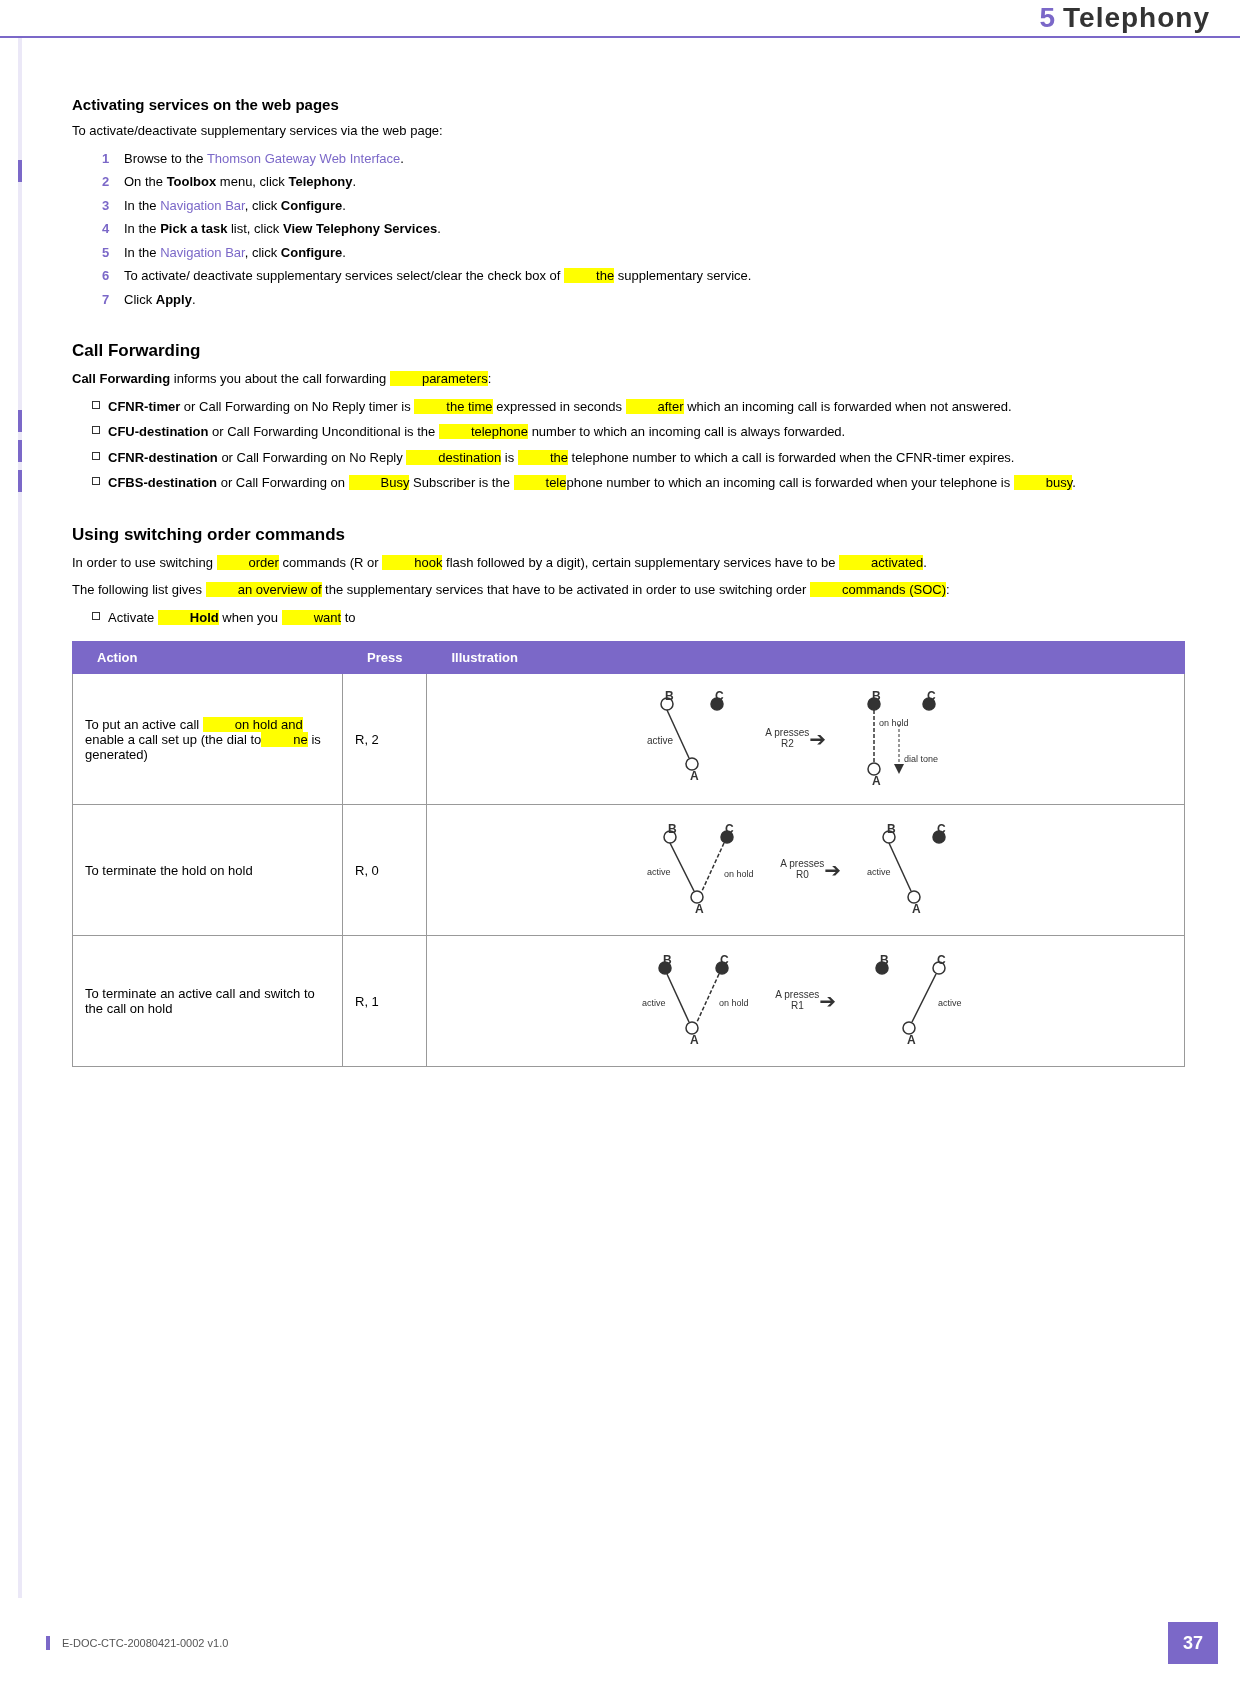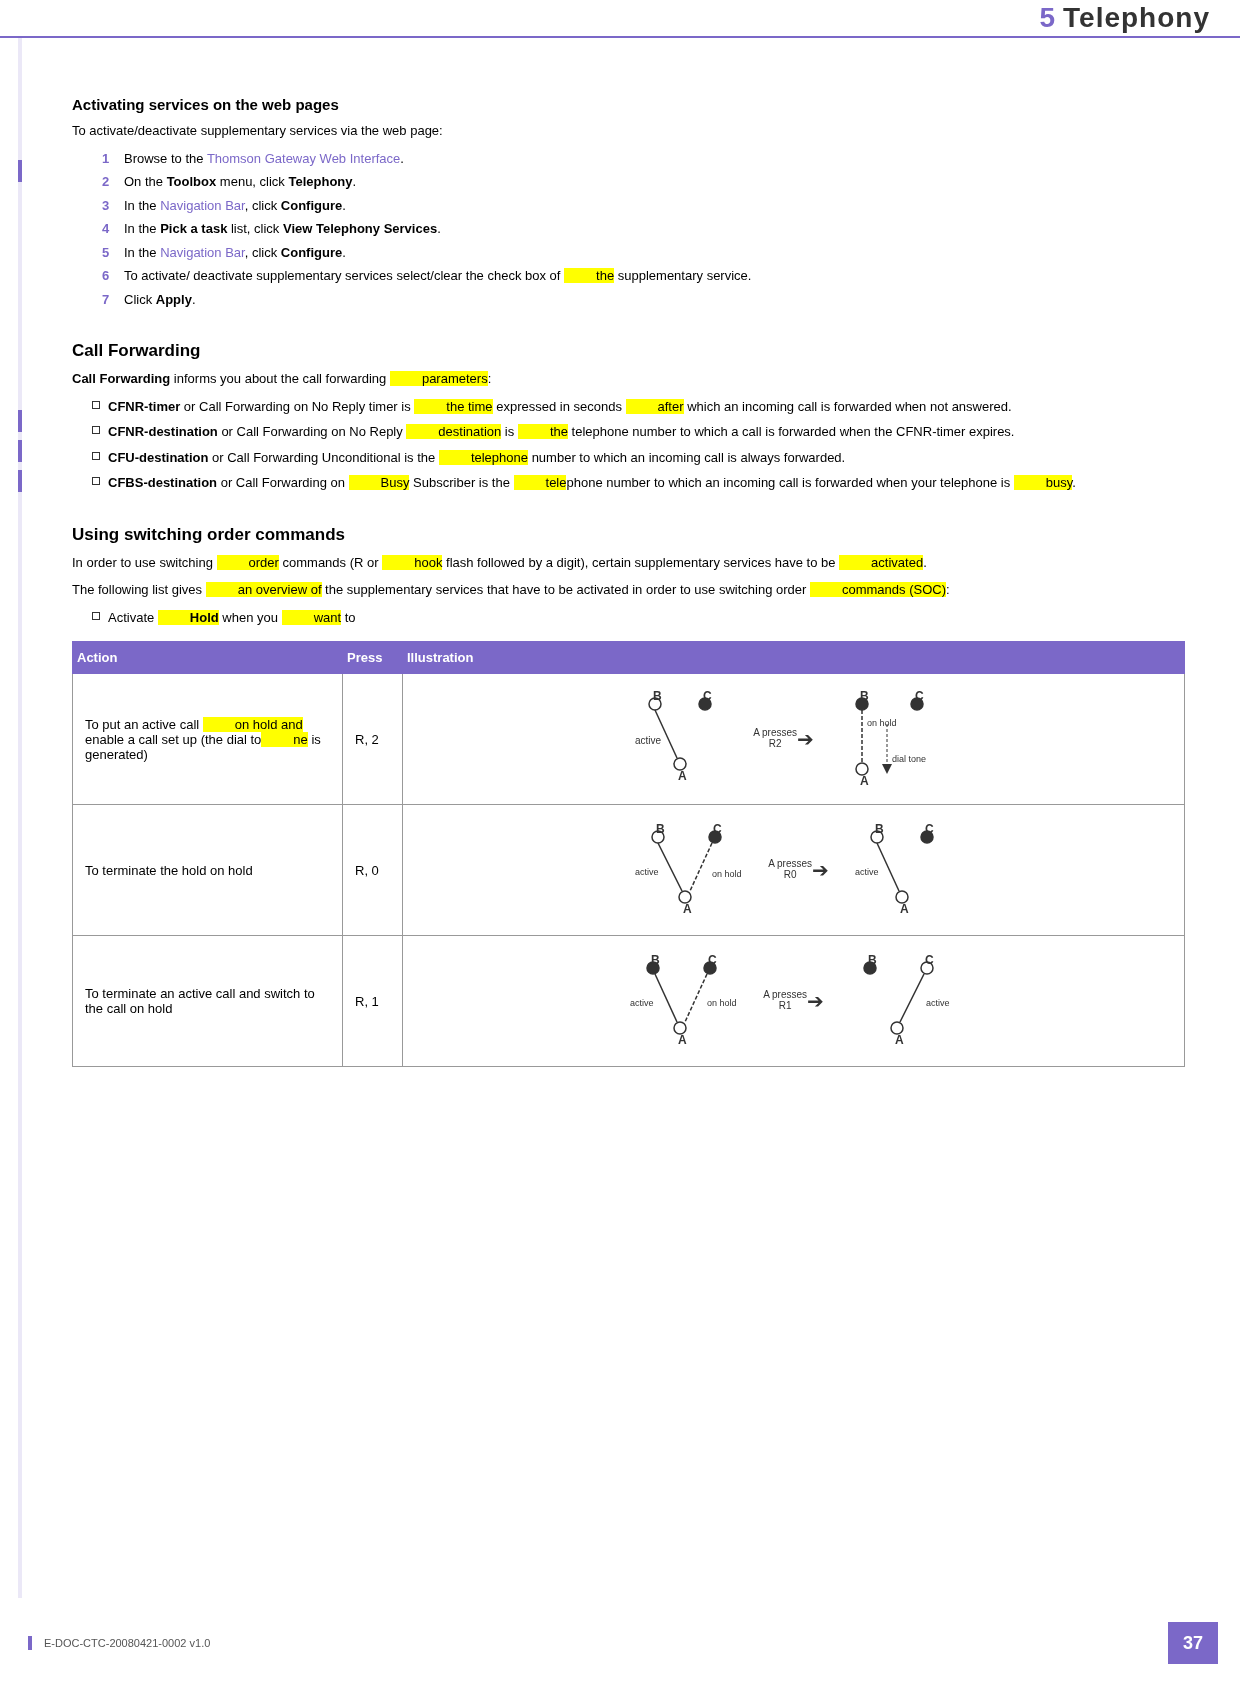--- a/index.html
+++ b/index.html
@@ -124,21 +124,21 @@
     .action-table {
       width: 100%;
       border-collapse: collapse;
       margin-top: 14px;
       margin-bottom: 20px;
     }
     .action-table th {
       background: #7b68c8;
       color: #fff;
       font-weight: bold;
-      padding: 8px 4px;
+      padding: 8px 24px;
       text-align: left;
       font-size: 13px;
       border: 1px solid #7b68c8;
     }
     .action-table td {
       border: 1px solid #999;
       padding: 10px 12px;
       vertical-align: middle;
       font-size: 13px;
     }
@@ -170,21 +170,21 @@
 
     
     .footer {
       position: absolute;
       bottom: 18px;
       left: 0;
       width: 100%;
       display: flex;
       align-items: center;
       justify-content: space-between;
-      padding: 0 22px 0 28px;
+      padding: 0 22px 0 46px;
     }
     .footer-left {
       font-size: 11px;
       color: #555;
       display: flex;
       align-items: center;
       gap: 6px;
     }
     .footer-bar {
       width: 4px;
@@ -262,25 +262,25 @@
     <p class="intro-para">
       <b>Call Forwarding</b> informs you about the call forwarding <span class="hl-yellow">parameters</span>:
     </p>
     <ul class="bullet-list">
       <li>
         <span class="bullet-sq"></span>
         <span><b>CFNR-timer</b> or Call Forwarding on No Reply timer is <span class="hl-yellow">the time</span> expressed in seconds <span class="hl-yellow">after</span> which an incoming call is forwarded when not answered.</span>
       </li>
       <li>
         <span class="bullet-sq"></span>
+        <span><b>CFU-destination</b> or Call Forwarding Unconditional is the <span class="hl-yellow">telephone</span> number to which an incoming call is always forwarded.</span>
+      </li>
+      <li>
+        <span class="bullet-sq"></span>
         <span><b>CFNR-destination</b> or Call Forwarding on No Reply <span class="hl-yellow">destination</span> is <span class="hl-yellow">the</span> telephone number to which a call is forwarded when the CFNR-timer expires.</span>
-      </li>
-      <li>
-        <span class="bullet-sq"></span>
-        <span><b>CFU-destination</b> or Call Forwarding Unconditional is the <span class="hl-yellow">telephone</span> number to which an incoming call is always forwarded.</span>
       </li>
       <li>
         <span class="bullet-sq"></span>
         <span><b>CFBS-destination</b> or Call Forwarding on <span class="hl-yellow">Busy</span> Subscriber is the <span class="hl-yellow">tele</span>phone number to which an incoming call is forwarded when your telephone is <span class="hl-yellow">busy</span>.</span>
       </li>
     </ul>
   </div>
 
   <div>
     <div class="section-heading-large">Using switching order commands</div>

